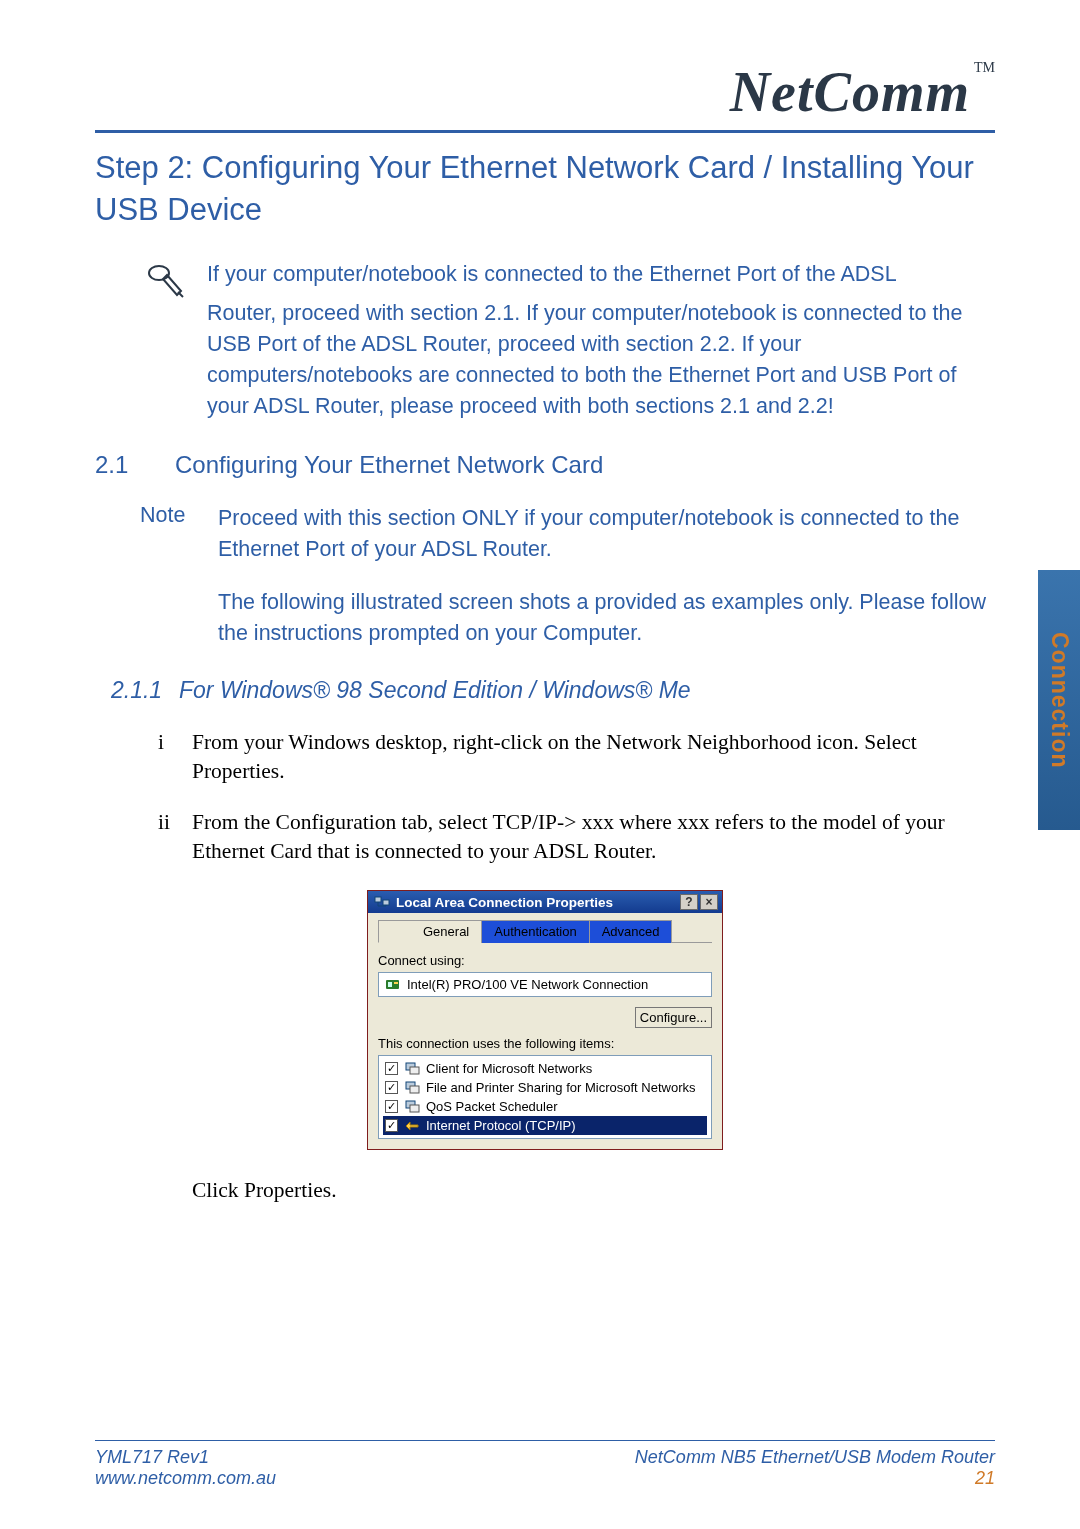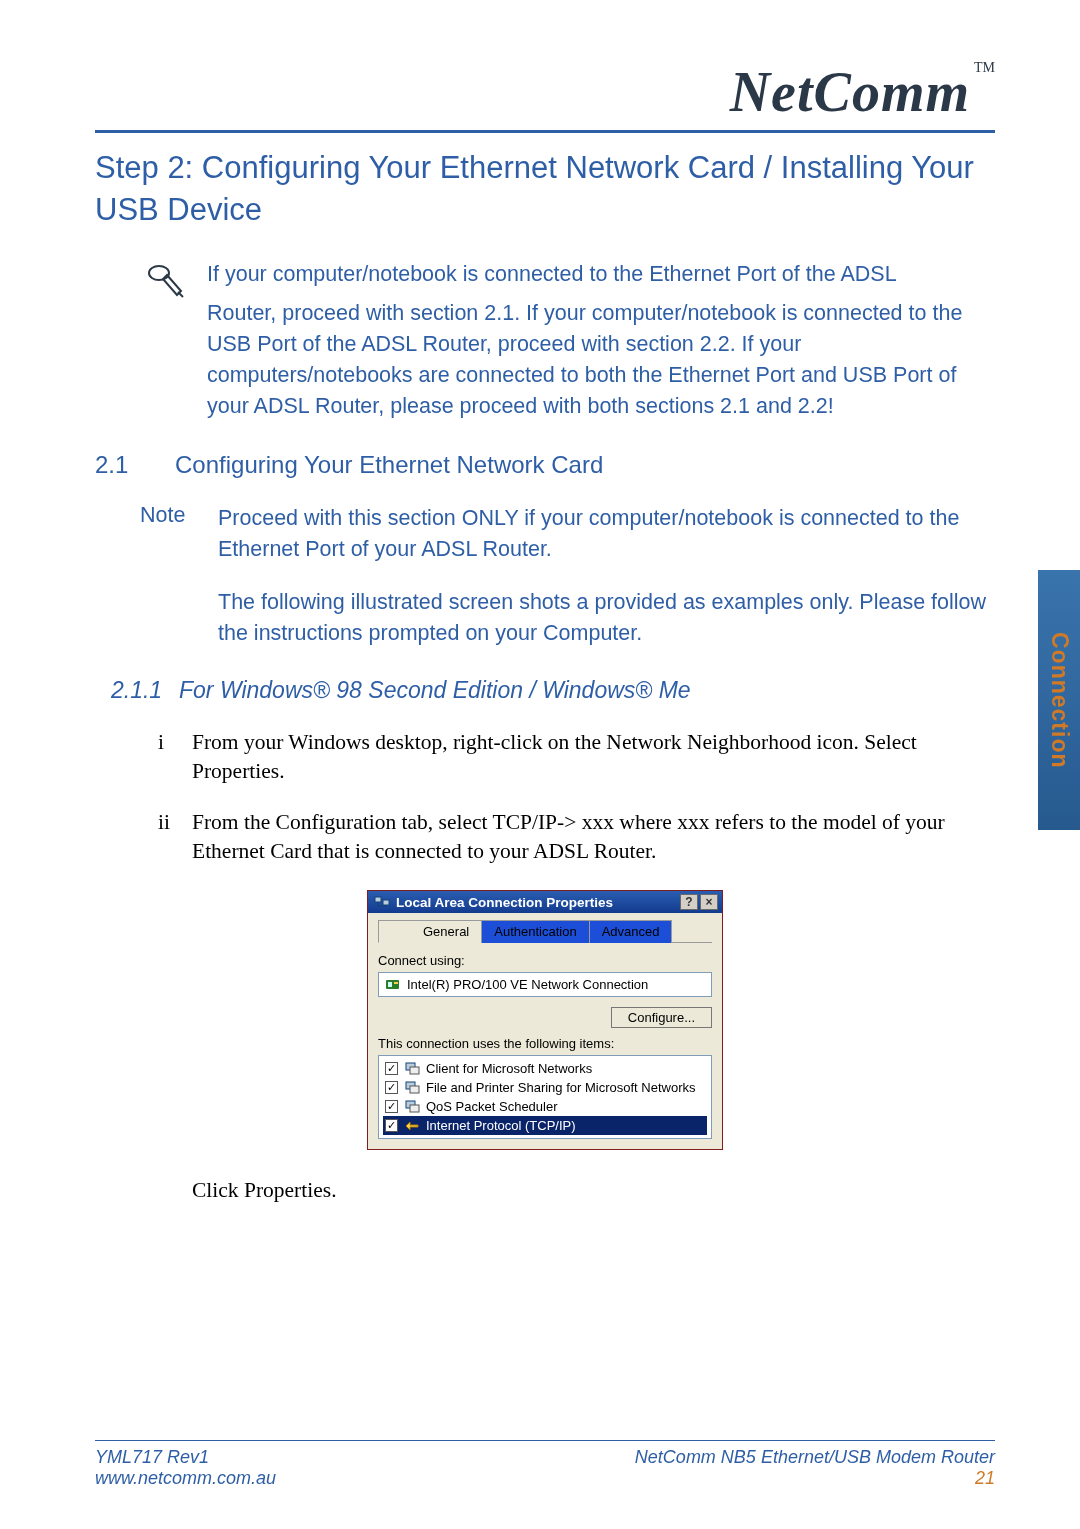--- a/index.html
+++ b/index.html
@@ -167,21 +167,21 @@
   .dlg-body .lbl { margin: 4px 0; }
   .adapter-box {
     border:1px solid #7f9db9; background:#fff;
     padding:4px 6px; display:flex; align-items:center; gap:6px;
     margin-bottom: 10px;
   }
   .adapter-box .nic-icon { width:16px; height:14px; flex:0 0 16px; }
   .btn-row { text-align:right; margin-bottom:8px; }
   .dlg-button {
     border:1px solid #777; background:#ece9d8;
-    padding:2px 16px; font-size:13px;
+    padding:2px 4px; font-size:13px;
   }
   .items-box {
     border:1px solid #7f9db9; background:#fff; padding:3px 4px;
   }
   .item-row {
     display:flex; align-items:center; gap:6px;
     padding:2px 2px; font-size:13px;
   }
   .item-row.selected { background:#0a246a; color:#fff; }
   .chk {

